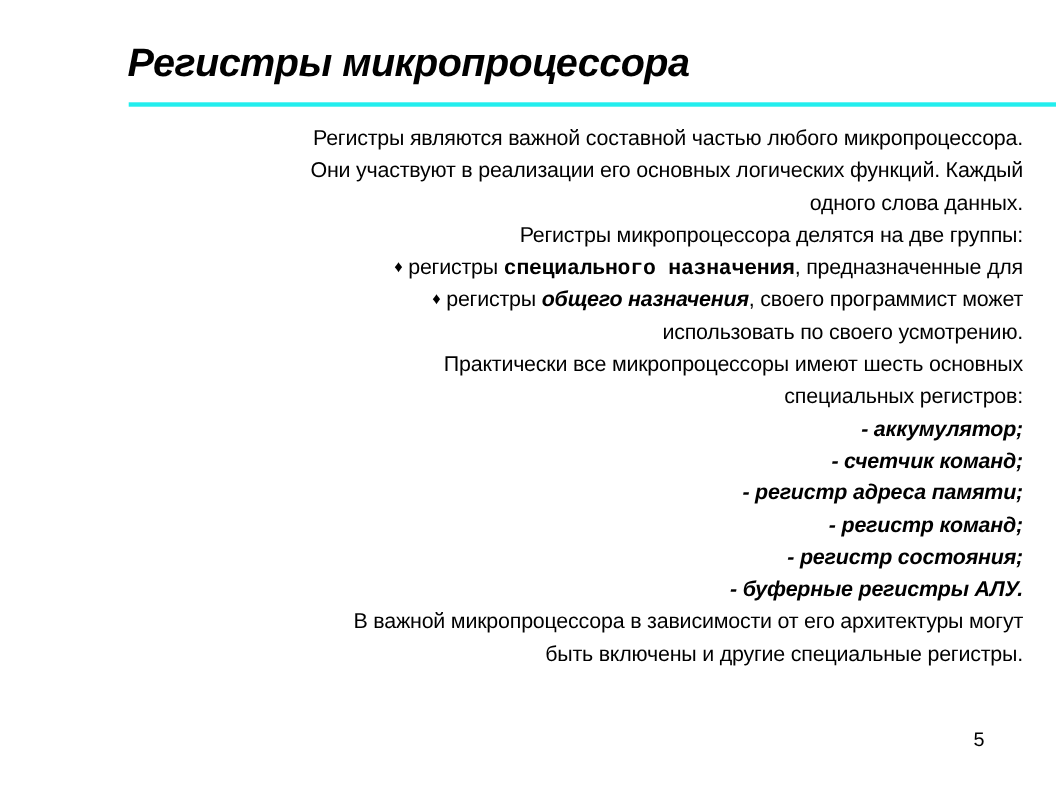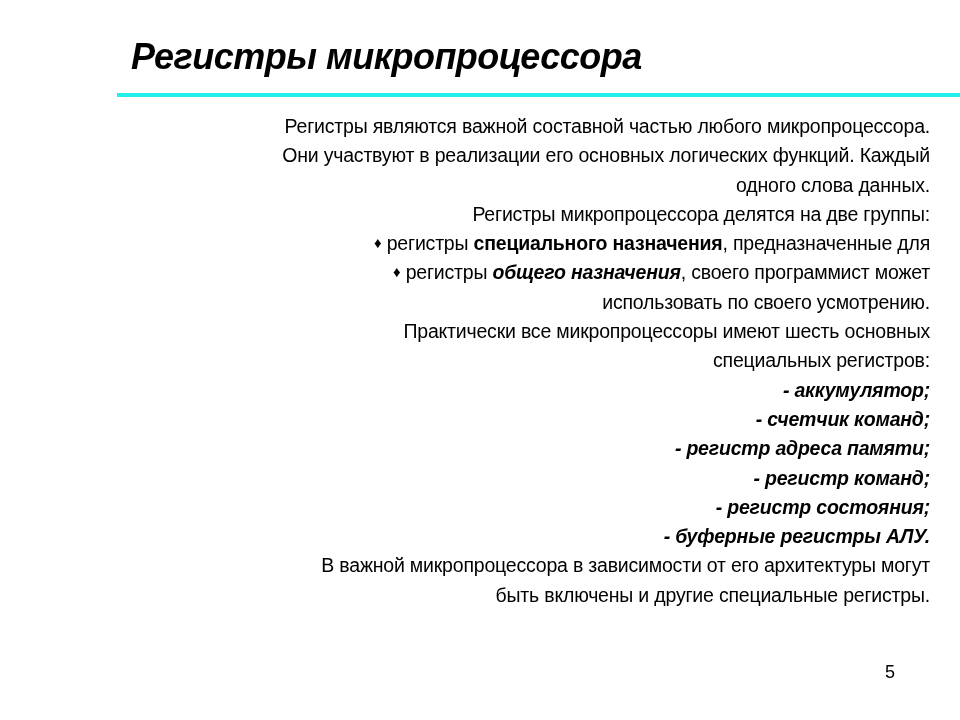--- a/index.html
+++ b/index.html
@@ -10,21 +10,21 @@
     body {
       width: 960px;
       height: 720px;
       position: relative;
       overflow: hidden;
       font-family: "Liberation Sans", sans-serif;
       color: #000000;
     }
     .slide-title {
       position: absolute;
-      left: 131px;
+      left: 116px;
       top: 36px;
       font-size: 36px;
       font-weight: bold;
       font-style: italic;
       letter-spacing: -0.5px;
       white-space: nowrap;
     }
     .title-rule {
       position: absolute;
       left: 117px;
@@ -48,21 +48,21 @@
       text-align: right;
     }
     .indent1 { padding-left: 43px; }
     .indent1b { padding-left: 53px; }
     .bullet-indent { padding-left: 83px; }
     .list-item {
       padding-left: 46px;
       font-weight: bold;
       font-style: italic;
     }
-    .b { font-weight: bold; }
+    .b { font-weight: bold; font-family: Liberation Mono, monospace; }
     .bi { font-weight: bold; font-style: italic; }
     .diamond { font-size: 15px; position: relative; top: -2px; }
     .page-number {
       position: absolute;
       left: 885px;
       top: 662px;
       font-size: 18px;
     }
   </style>
 </head>

